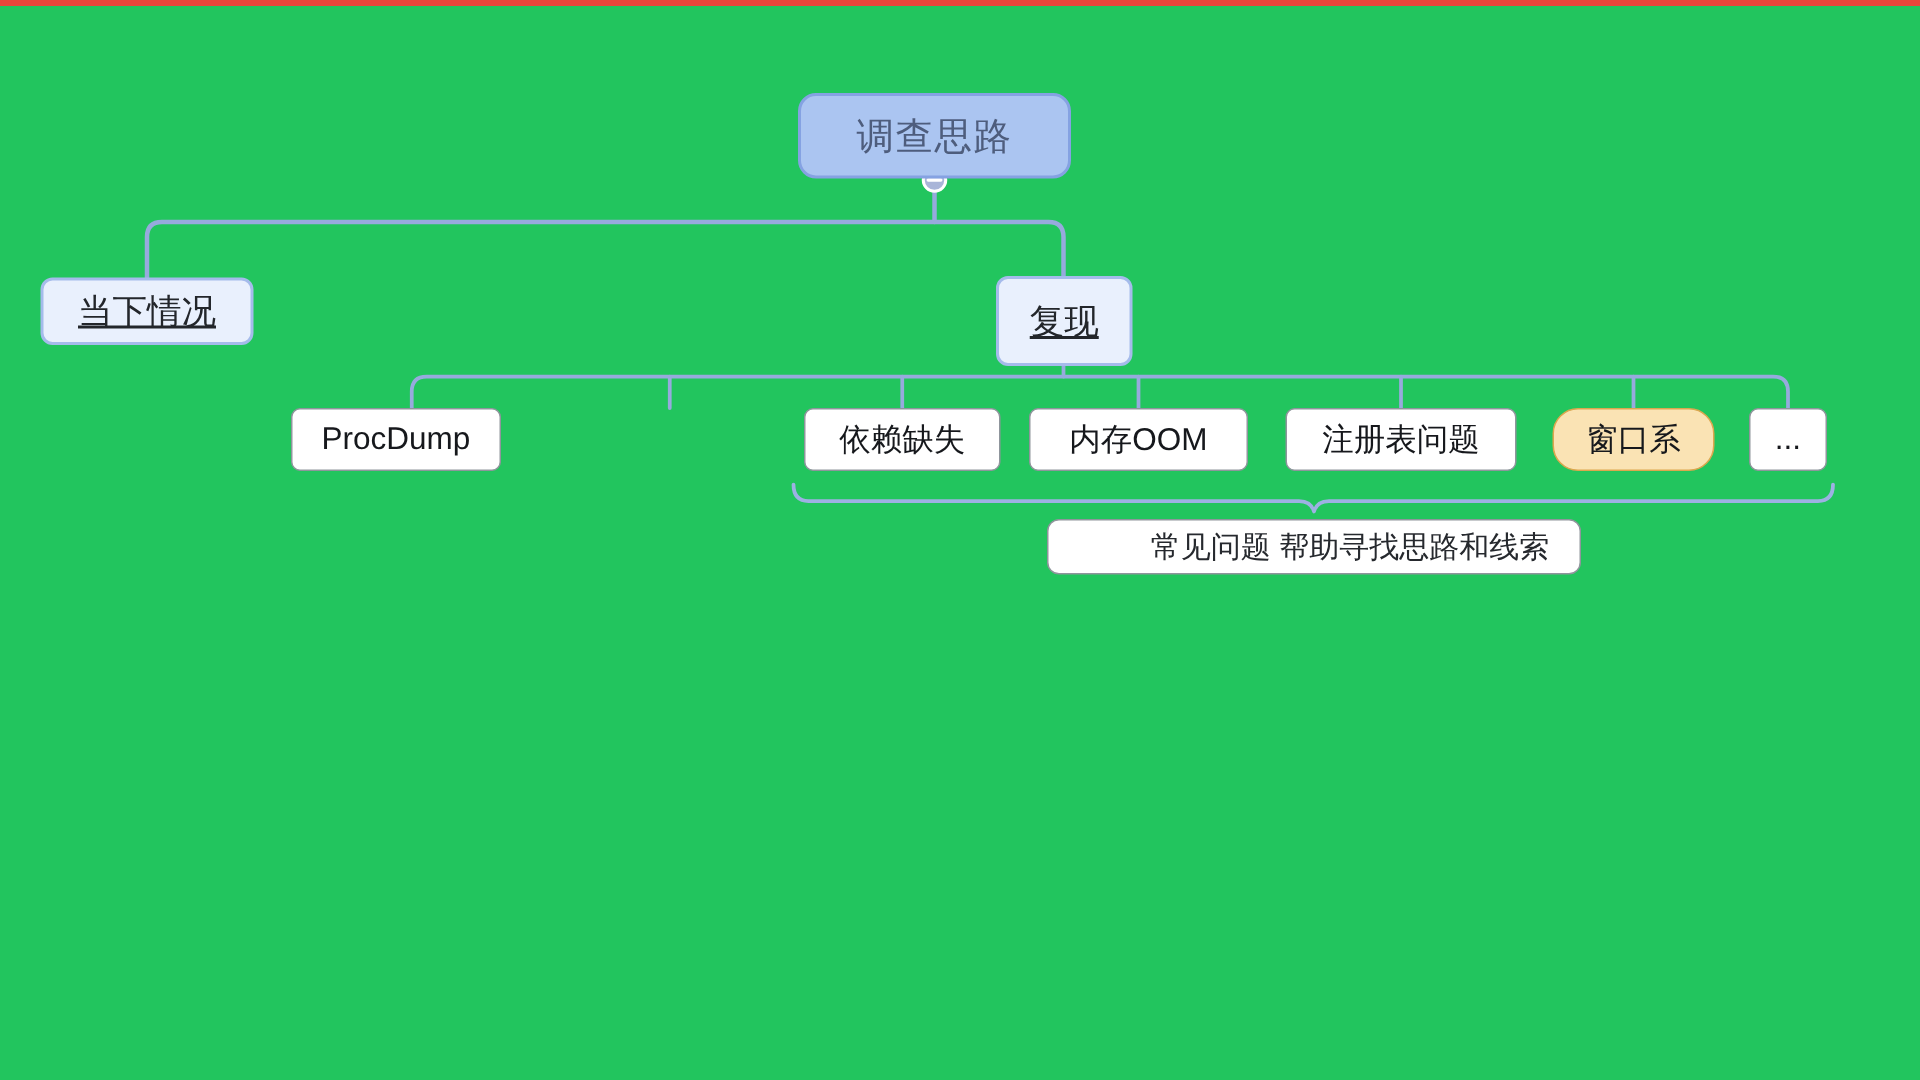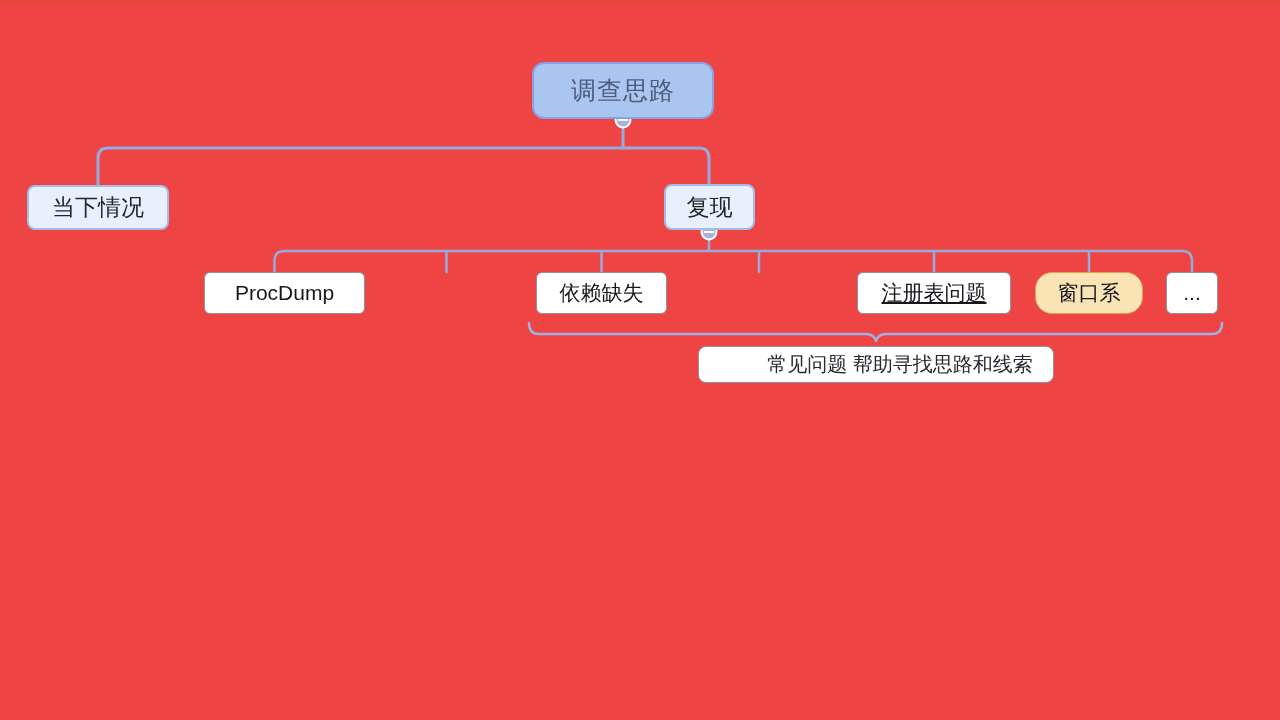--- a/index.html
+++ b/index.html
@@ -8,21 +8,21 @@
     width: 1280px;
     height: 720px;
     overflow: hidden;
     font-family: "Liberation Sans", "DejaVu Sans", sans-serif;
     background: #ffffff;
   }
   .canvas {
     position: relative;
     width: 1280px;
     height: 720px;
-    background: #ef4444;
+    background: #22c55e;
   }
   .top-bar {
     position: absolute;
     left: 0; top: 0;
     width: 1280px; height: 4px;
     background: var(--c-topbar, #e8463b);
   }
   svg.wires {
     position: absolute;
     left: 0; top: 0;
@@ -75,23 +75,24 @@
     color: var(--c-root_text, #4e5d7d);
     font-size: 25px;
     letter-spacing: 1px;
   }
   .node.level2 {
     background: var(--c-l2_fill, #e9f0fd);
     border: 2px solid var(--c-l2_border, #a5bbeb);
     border-radius: 8px;
     color: #23262b;
     font-size: 23px;
+    text-decoration: underline;
   }
   .node.l2-left  { left: 27px;  top: 185px; width: 142px; height: 45px; }
-  .node.l2-right { left: 664px; top: 184px; width: 91px;  height: 46px; }
+  .node.l2-right { left: 664px; top: 184px; width: 91px;  height: 60px; }
   .node.child {
     top: 272px; height: 42px;
     background: #ffffff;
     border: 1.5px solid var(--c-child_border, #8f959c);
     border-radius: 6px;
     color: #16181c;
     font-size: 21px;
   }
   .node.child.highlight {
     background: var(--c-highlight_fill, #fae3b4);
@@ -142,27 +143,28 @@
       <path class="collapse-minus" d="M 704.8 232 H 713.2"></path>
     </g>
   </svg>
 
   <div class="node root">调查思路</div>
 
   <div class="node level2 l2-left">当下情况</div>
 
   <div class="node level2 l2-right">复现</div>
 
-  <div class="node child" style="left:204px; width:161px;">ProcDump</div>
+  <div class="node child" style="left:194px; width:140px;">ProcDump</div>
 
 
   <div class="node child" style="left:536px; width:131px;font-family:Liberation Serif, serif;">依赖缺失</div>
 
+  <div class="node child" style="left:686px; width:146px;">内存OOM</div>
 
-  <div class="node child" style="left:857px; width:154px;text-decoration:underline;">注册表问题</div>
+  <div class="node child" style="left:857px; width:154px;">注册表问题</div>
 
   <div class="node child highlight" style="left:1035px; width:108px;">窗口系</div>
 
   <div class="node child" style="left:1166px; width:52px;">...</div>
 
   <div class="node summary-label">常见问题 帮助寻找思路和线索</div>
 
 </div>
 
 </body></html>

